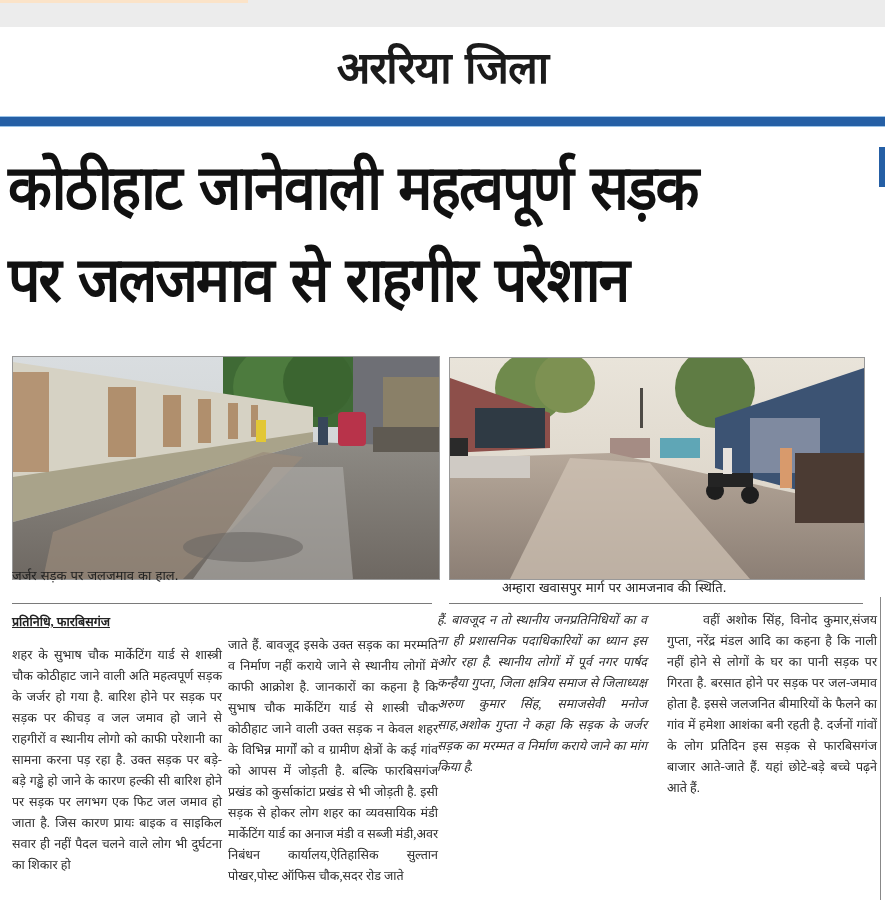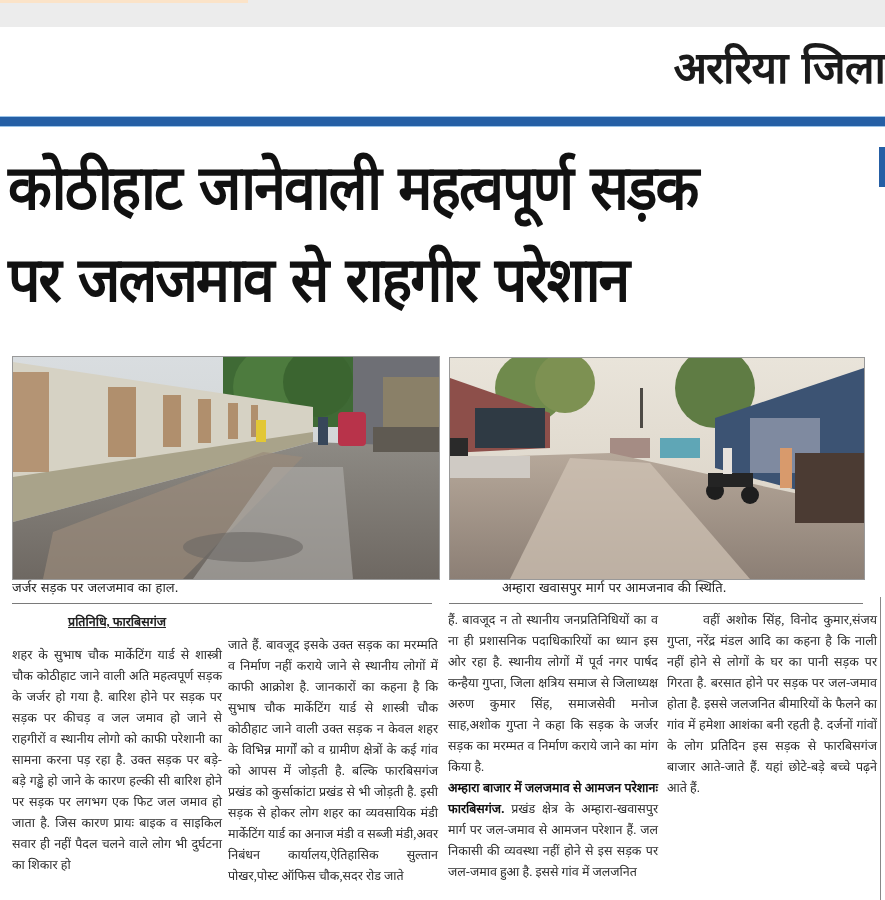--- a/index.html
+++ b/index.html
@@ -12,21 +12,21 @@
   }
   .top-strip {
     position: absolute; left: 0; top: 0; width: 885px; height: 27px;
     background: #ececec;
   }
   .top-strip .accent {
     position: absolute; left: 0; top: 0; width: 248px; height: 3px;
     background: #fbe3c8;
   }
   .section-title {
-    position: absolute; left: 0; top: 38px; width: 885px; text-align: right;
+    position: absolute; left: 0; top: 38px; width: 885px; text-align: center;
     font-family: "DejaVu Sans", sans-serif; font-weight: bold;
     font-size: 44px; line-height: 60px; color: #1b1b1b;
     letter-spacing: -1px;
   }
   .rule-blue {
     position: absolute; left: 0; top: 116px; width: 885px; height: 9px;
     background: #255fa5;
     border-top: 1px solid #9ac3e8; border-bottom: 1px solid #9ac3e8;
   }
   .side-tab {
@@ -44,42 +44,42 @@
   .photo {
     position: absolute; border: 1px solid #999; overflow: hidden;
   }
   .photo-left { left: 12px; top: 356px; width: 426px; height: 222px; }
   .photo-right { left: 449px; top: 357px; width: 414px; height: 221px; }
   .photo svg { display: block; width: 100%; height: 100%; }
   .caption {
     position: absolute; font-size: 13px; line-height: 18px; color: #222;
     font-family: "DejaVu Sans", sans-serif;
   }
-  .caption-left { left: 12px; top: 579px; }
+  .caption-left { left: 12px; top: 567px; }
   .caption-right { left: 502px; top: 579px; }
   .rule-thin {
     position: absolute; top: 603px; height: 1px; background: #7a7a7a;
   }
   .rule-thin.left { left: 12px; width: 420px; }
   .rule-thin.right { left: 449px; width: 414px; }
   .col-divider {
     position: absolute; left: 880px; top: 597px; width: 1px; height: 303px; background: #888;
   }
   .column {
     position: absolute; top: 610px; width: 210px;
     font-family: "Liberation Serif", serif;
     font-size: 12.5px; line-height: 21px; color: #2a2a2a;
     text-align: justify;
   }
   .col1 { left: 12px; }
   .col2 { left: 228px; margin-top: 25px; }
-  .col3 { left: 448px; }
+  .col3 { left: 437px; font-style: italic; }
   .col4 { left: 667px; }
   .byline {
-    display: block; text-align: center; font-weight: bold;
+    display: block; text-align: left; font-weight: bold;
     text-decoration: underline; font-size: 12.5px; margin-bottom: 12px; margin-top: 2px;
     color: #222;
   }
   .col1 .body { margin-top: 10px; }
   .sub-head { font-weight: bold; color: #111; }
   .para-indent { display: inline-block; width: 36px; }
   p { margin: 0; }
 </style>
 </head>
 <body>
@@ -180,18 +180,17 @@
   <span class="byline">प्रतिनिधि, फारबिसगंज</span>
   <p class="body">शहर के सुभाष चौक मार्केटिंग यार्ड से शास्त्री चौक कोठीहाट जाने वाली अति महत्वपूर्ण सड़क के जर्जर हो गया है. बारिश होने पर सड़क पर सड़क पर कीचड़ व जल जमाव हो जाने से राहगीरों व स्थानीय लोगो को काफी परेशानी का सामना करना पड़ रहा है. उक्त सड़क पर बड़े- बड़े गड्ढे हो जाने के कारण हल्की सी बारिश होने पर सड़क पर लगभग एक फिट जल जमाव हो जाता है. जिस कारण प्रायः बाइक व साइकिल सवार ही नहीं पैदल चलने वाले लोग भी दुर्घटना का शिकार हो</p>
 </div>
 
 <div class="column col2">
   <p>जाते हैं. बावजूद इसके उक्त सड़क का मरम्मति व निर्माण नहीं कराये जाने से स्थानीय लोगों में काफी आक्रोश है. जानकारों का कहना है कि सुभाष चौक मार्केटिंग यार्ड से शास्त्री चौक कोठीहाट जाने वाली उक्त सड़क न केवल शहर के विभिन्न मार्गों को व ग्रामीण क्षेत्रों के कई गांव को आपस में जोड़ती है. बल्कि फारबिसगंज प्रखंड को कुर्साकांटा प्रखंड से भी जोड़ती है. इसी सड़क से होकर लोग शहर का व्यवसायिक मंडी मार्केटिंग यार्ड का अनाज मंडी व सब्जी मंडी,अवर निबंधन कार्यालय,ऐतिहासिक सुल्तान पोखर,पोस्ट ऑफिस चौक,सदर रोड जाते</p>
 </div>
 
 <div class="column col3">
   <p>हैं. बावजूद न तो स्थानीय जनप्रतिनिधियों का व ना ही प्रशासनिक पदाधिकारियों का ध्यान इस ओर रहा है. स्थानीय लोगों में पूर्व नगर पार्षद कन्हैया गुप्ता, जिला क्षत्रिय समाज से जिलाध्यक्ष अरुण कुमार सिंह, समाजसेवी मनोज साह,अशोक गुप्ता ने कहा कि सड़क के जर्जर सड़क का मरम्मत व निर्माण कराये जाने का मांग किया है.</p>
-  <p><span class="sub-head">अम्हारा बाजार में जलजमाव से आमजन परेशानः फारबिसगंज.</span> <span>प्रखंड क्षेत्र के अम्हारा-खवासपुर मार्ग पर जल-जमाव से आमजन परेशान हैं. जल निकासी की व्यवस्था नहीं होने से इस सड़क पर जल-जमाव हुआ है. इससे गांव में जलजनित</span></p>
 </div>
 
 <div class="column col4">
   <p><span class="para-indent"></span><span>वहीं अशोक सिंह, विनोद कुमार,संजय गुप्ता, नरेंद्र मंडल आदि का कहना है कि नाली नहीं होने से लोगों के घर का पानी सड़क पर गिरता है. बरसात होने पर सड़क पर जल-जमाव होता है. इससे जलजनित बीमारियों के फैलने का गांव में हमेशा आशंका बनी रहती है. दर्जनों गांवों के लोग प्रतिदिन इस सड़क से फारबिसगंज बाजार आते-जाते हैं. यहां छोटे-बड़े बच्चे पढ़ने आते हैं.</span></p>
 </div>
 
 </body></html>

